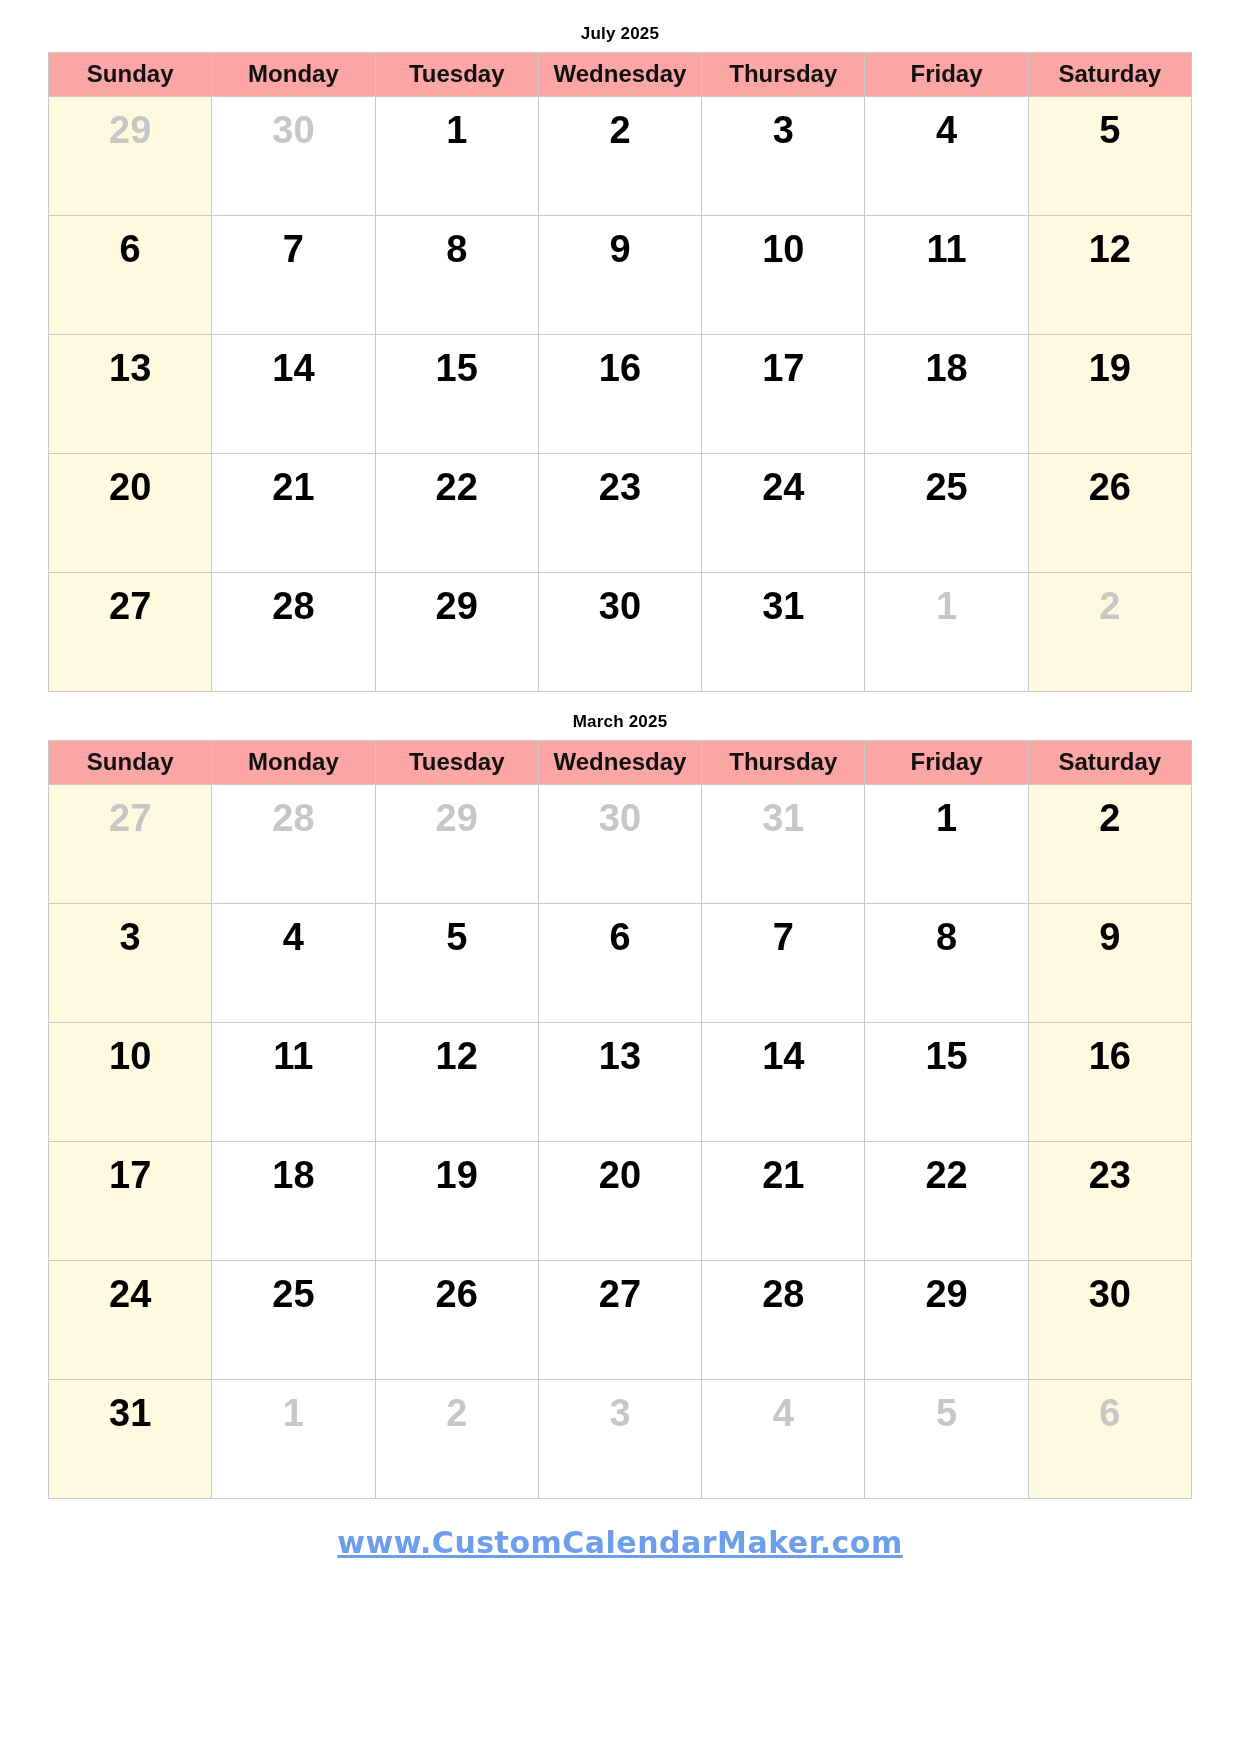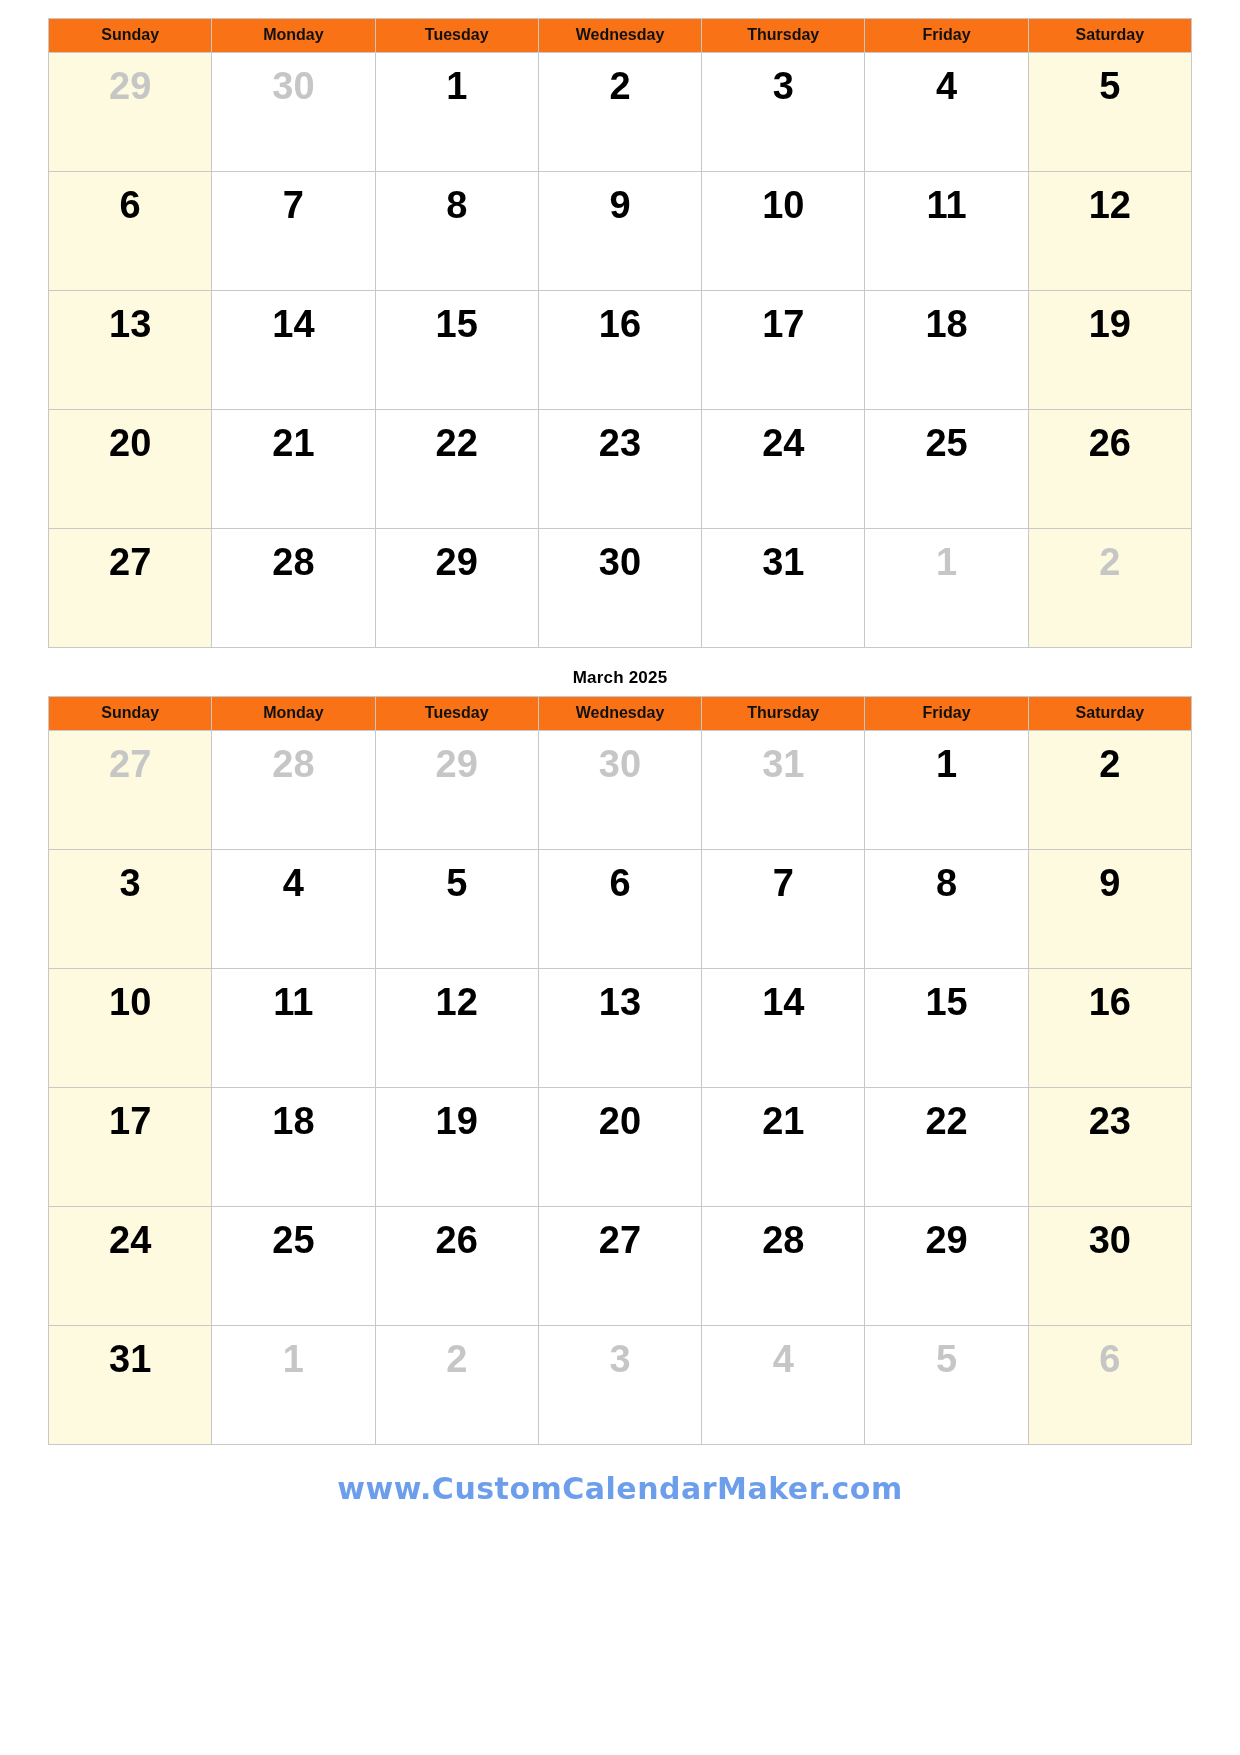--- a/index.html
+++ b/index.html
@@ -32,23 +32,23 @@
     color: #000;
     margin: 6px 0 8px 0;
     letter-spacing: 0.2px;
   }
   table.cal {
     border-collapse: collapse;
     width: 100%;
     table-layout: fixed;
   }
   table.cal th {
-    background: #f97316;
+    background: #fca5a5;
     border: 1px solid #c8c8c8;
-    font-size: 16px;
+    font-size: 24px;
     font-weight: bold;
     padding: 7px 0 8px 0;
     text-align: center;
     color: #111;
   }
   table.cal td {
     border: 1px solid #c8c8c8;
     height: 118px;
     vertical-align: top;
     text-align: center;
@@ -70,31 +70,33 @@
     color: #c6c6c6;
   }
   .footer {
     margin-top: 26px;
     text-align: center;
     font-size: 30px;
     font-weight: bold;
     color: #6d9eeb;
     letter-spacing: 0.5px;
     font-family: "DejaVu Sans", sans-serif;
+    text-decoration: underline;
   }
   .spacer {
     height: 14px;
   }
 </style>
 </head>
 <body>
 
 <div class="page">
 
   <div class="month-block">
+    <div class="month-title">July 2025</div>
     <table class="cal">
       <thead>
         <tr>
           <th>Sunday</th>
           <th>Monday</th>
           <th>Tuesday</th>
           <th>Wednesday</th>
           <th>Thursday</th>
           <th>Friday</th>
           <th>Saturday</th>

